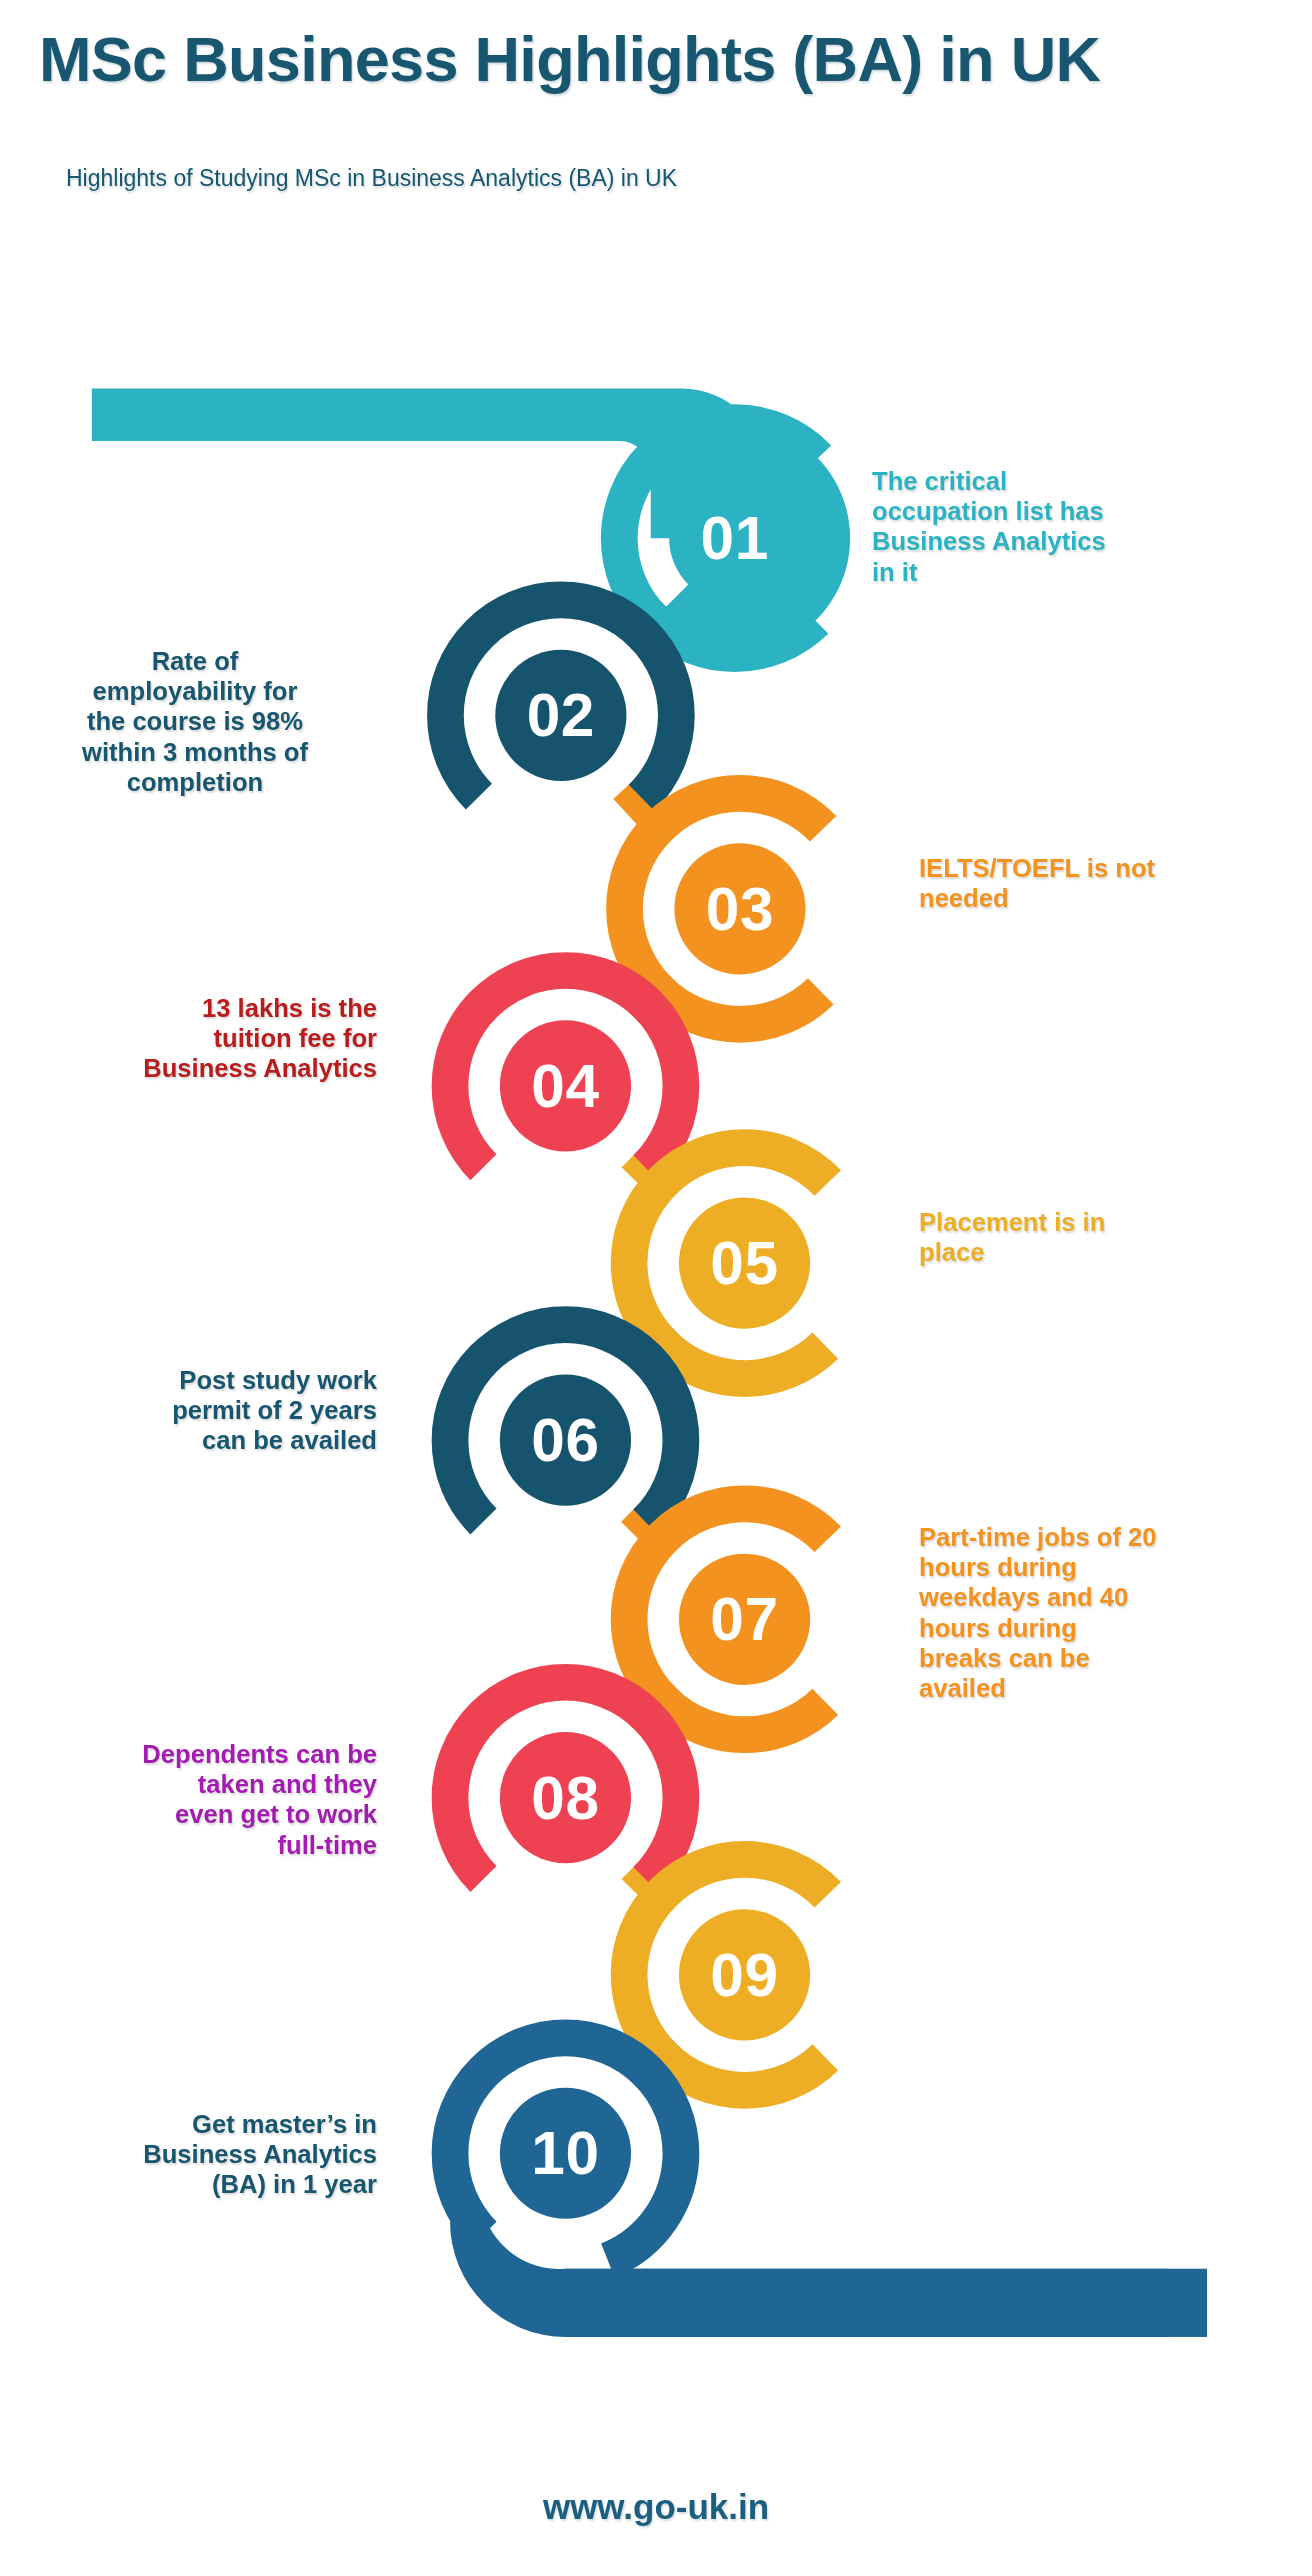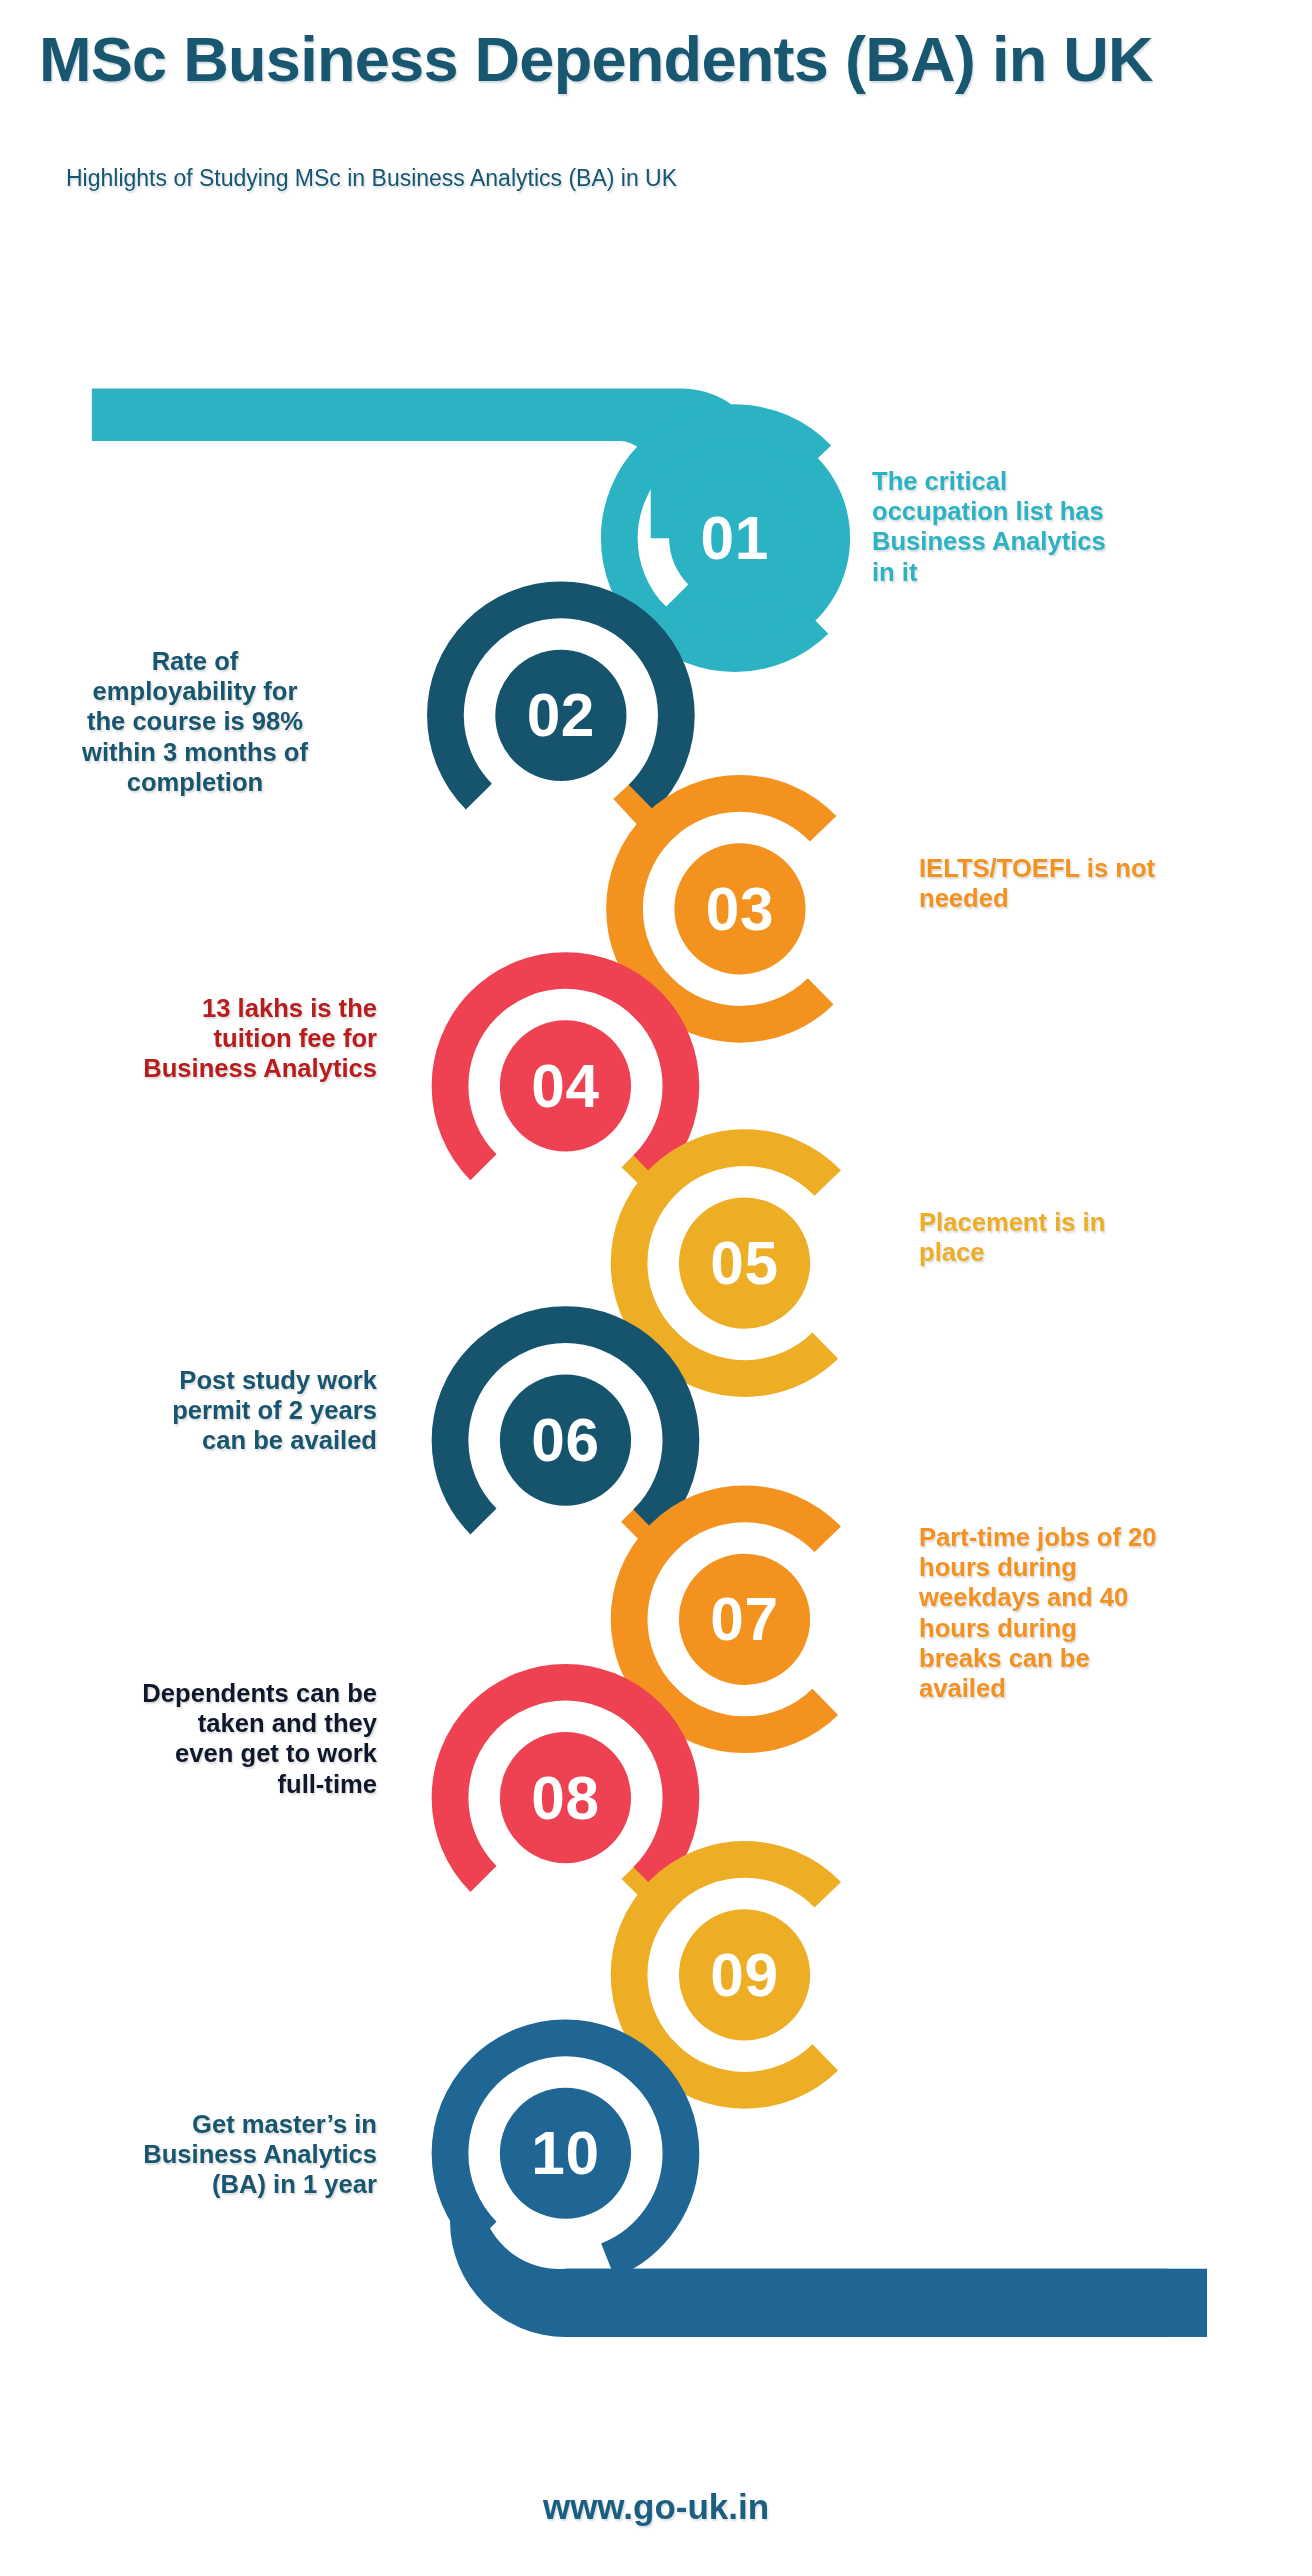--- a/index.html
+++ b/index.html
@@ -46,21 +46,21 @@
     text-align:center;font-size:35px;font-weight:bold;
     color:#1B5E80;letter-spacing:0px;
     text-shadow:1.3px 2px 2px rgba(150,170,180,.40);
   }
 </style>
 </head>
 <body>
 
 <div id="stage">
 
-  <div class="hdr" id="title">MSc Business Dependents (BA) in UK</div>
+  <div class="hdr" id="title">MSc Business Highlights (BA) in UK</div>
   <div class="hdr" id="subtitle">Highlights of Studying MSc in Business Analytics (BA) in UK</div>
 
   <svg id="chain" viewBox="0 0 2000 3926">
       <g>
         <line x1="1016.3307779606055" y1="925.6252450967415" x2="958.6692220393945" y2="984.3747549032585" stroke="#16546E" stroke-width="56" stroke-linecap="butt"></line>
         <line x1="955.5230147136408" y1="1198.6237704781101" x2="1027.4769852863592" y2="1276.3762295218899" stroke="#F3921F" stroke-width="56" stroke-linecap="butt"></line>
         <line x1="1024.132072243453" y1="1490.4298514822094" x2="965.867927756547" y2="1549.5701485177906" stroke="#EE4253" stroke-width="56" stroke-linecap="butt"></line>
         <line x1="967.228384387372" y1="1759.0720285149832" x2="1029.771615612628" y2="1820.9279714850168" stroke="#EDAE25" stroke-width="56" stroke-linecap="butt"></line>
         <line x1="1029.771615612628" y1="2029.0720285149832" x2="967.228384387372" y2="2090.9279714850168" stroke="#16546E" stroke-width="56" stroke-linecap="butt"></line>
         <line x1="966.651803615609" y1="2299.651803615609" x2="1030.348196384391" y2="2363.348196384391" stroke="#F3921F" stroke-width="56" stroke-linecap="butt"></line>
@@ -163,21 +163,21 @@
 permit of 2 years
 can be availed</div>
 
   <div class="lbl right" style="left:919px;top:1522px;width:381px;color:#F3921F;">Part-time jobs of 20
 hours during
 weekdays and 40
 hours during
 breaks can be
 availed</div>
 
-  <div class="lbl left" style="left:13px;top:1678px;width:364px;color:#0f172a;">Dependents can be
+  <div class="lbl left" style="left:13px;top:1739px;width:364px;color:#a21caf;">Dependents can be
 taken and they
 even get to work
 full-time</div>
 
 
   <div class="lbl left" style="left:13px;top:2109px;width:364px;color:#17566E;">Get master’s in
 Business Analytics
 (BA) in 1 year</div>
 
   <div id="footer">www.go-uk.in</div>

